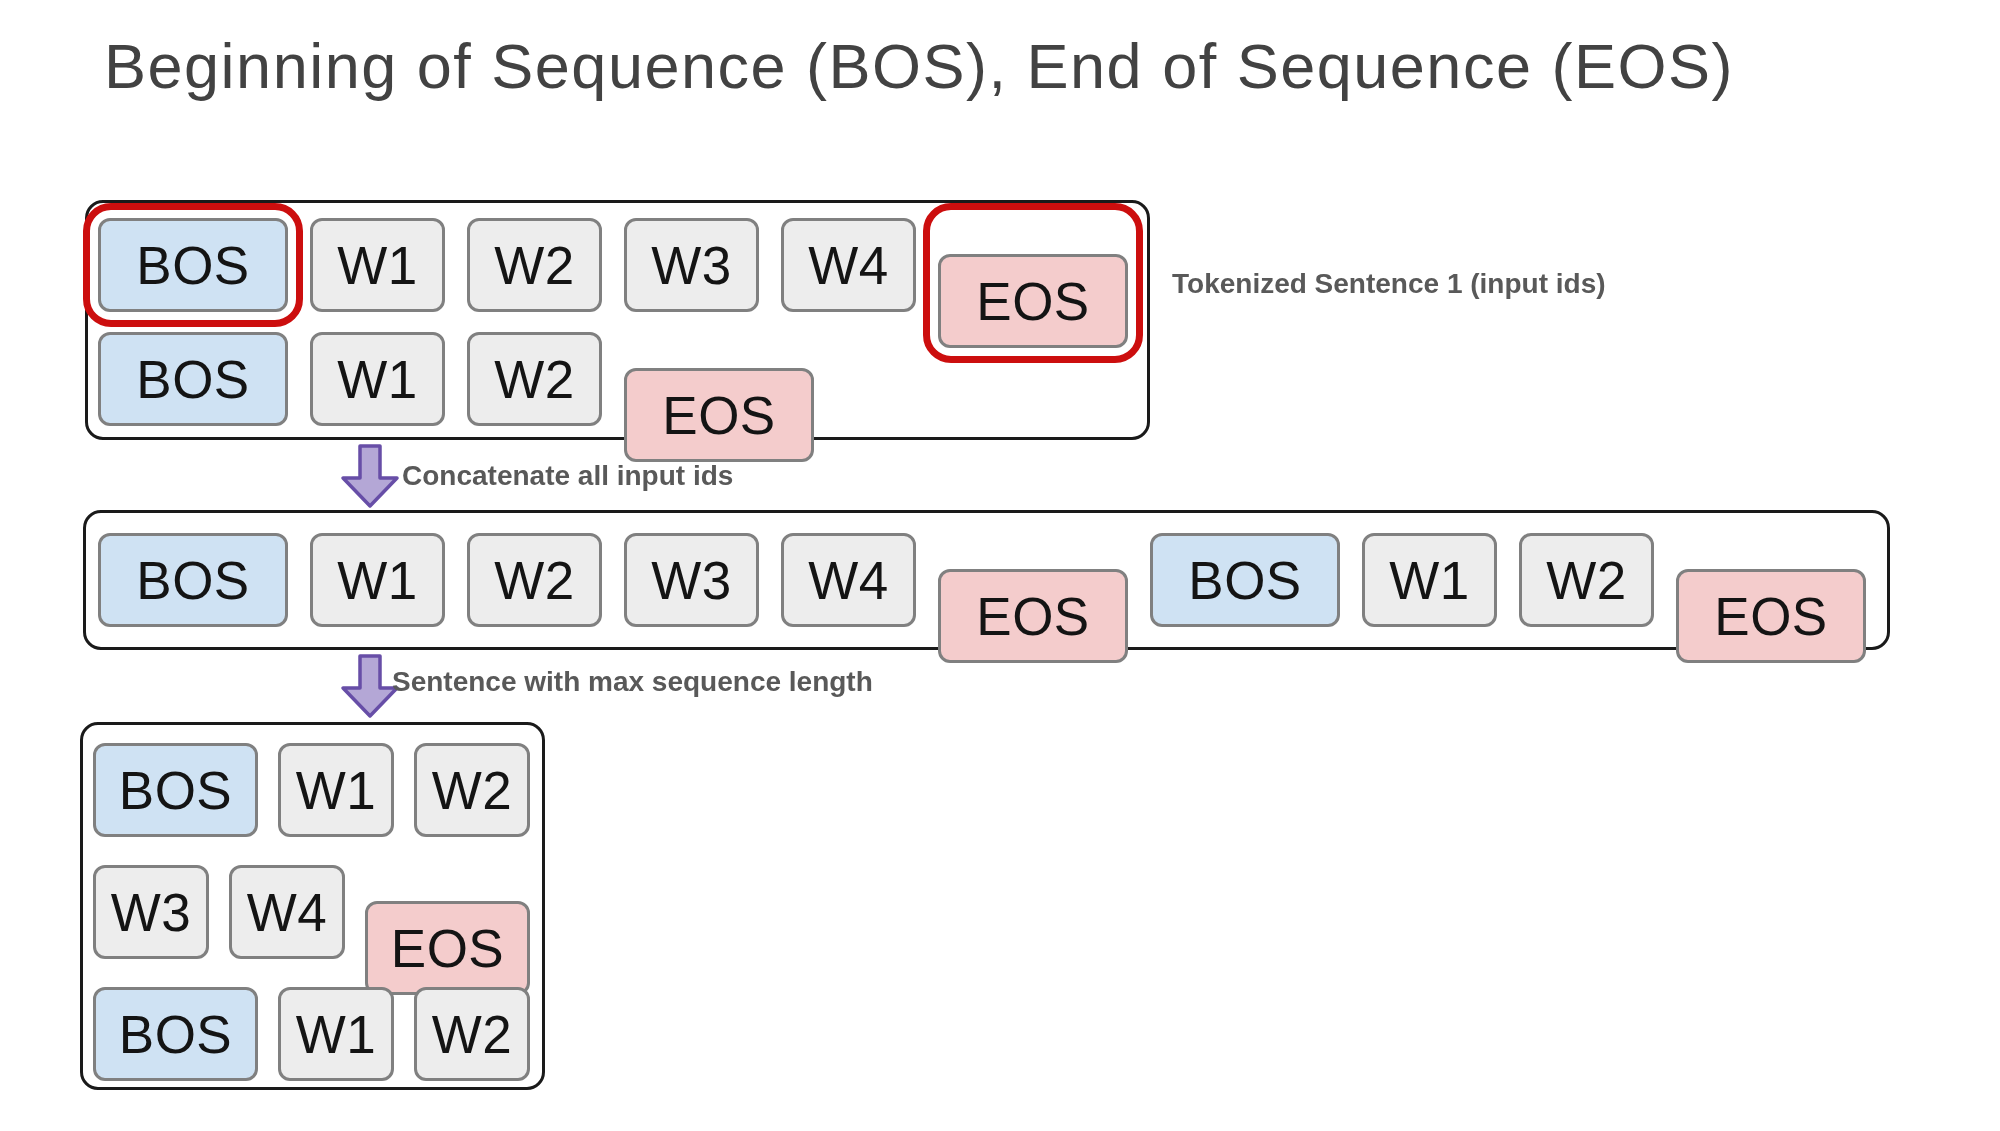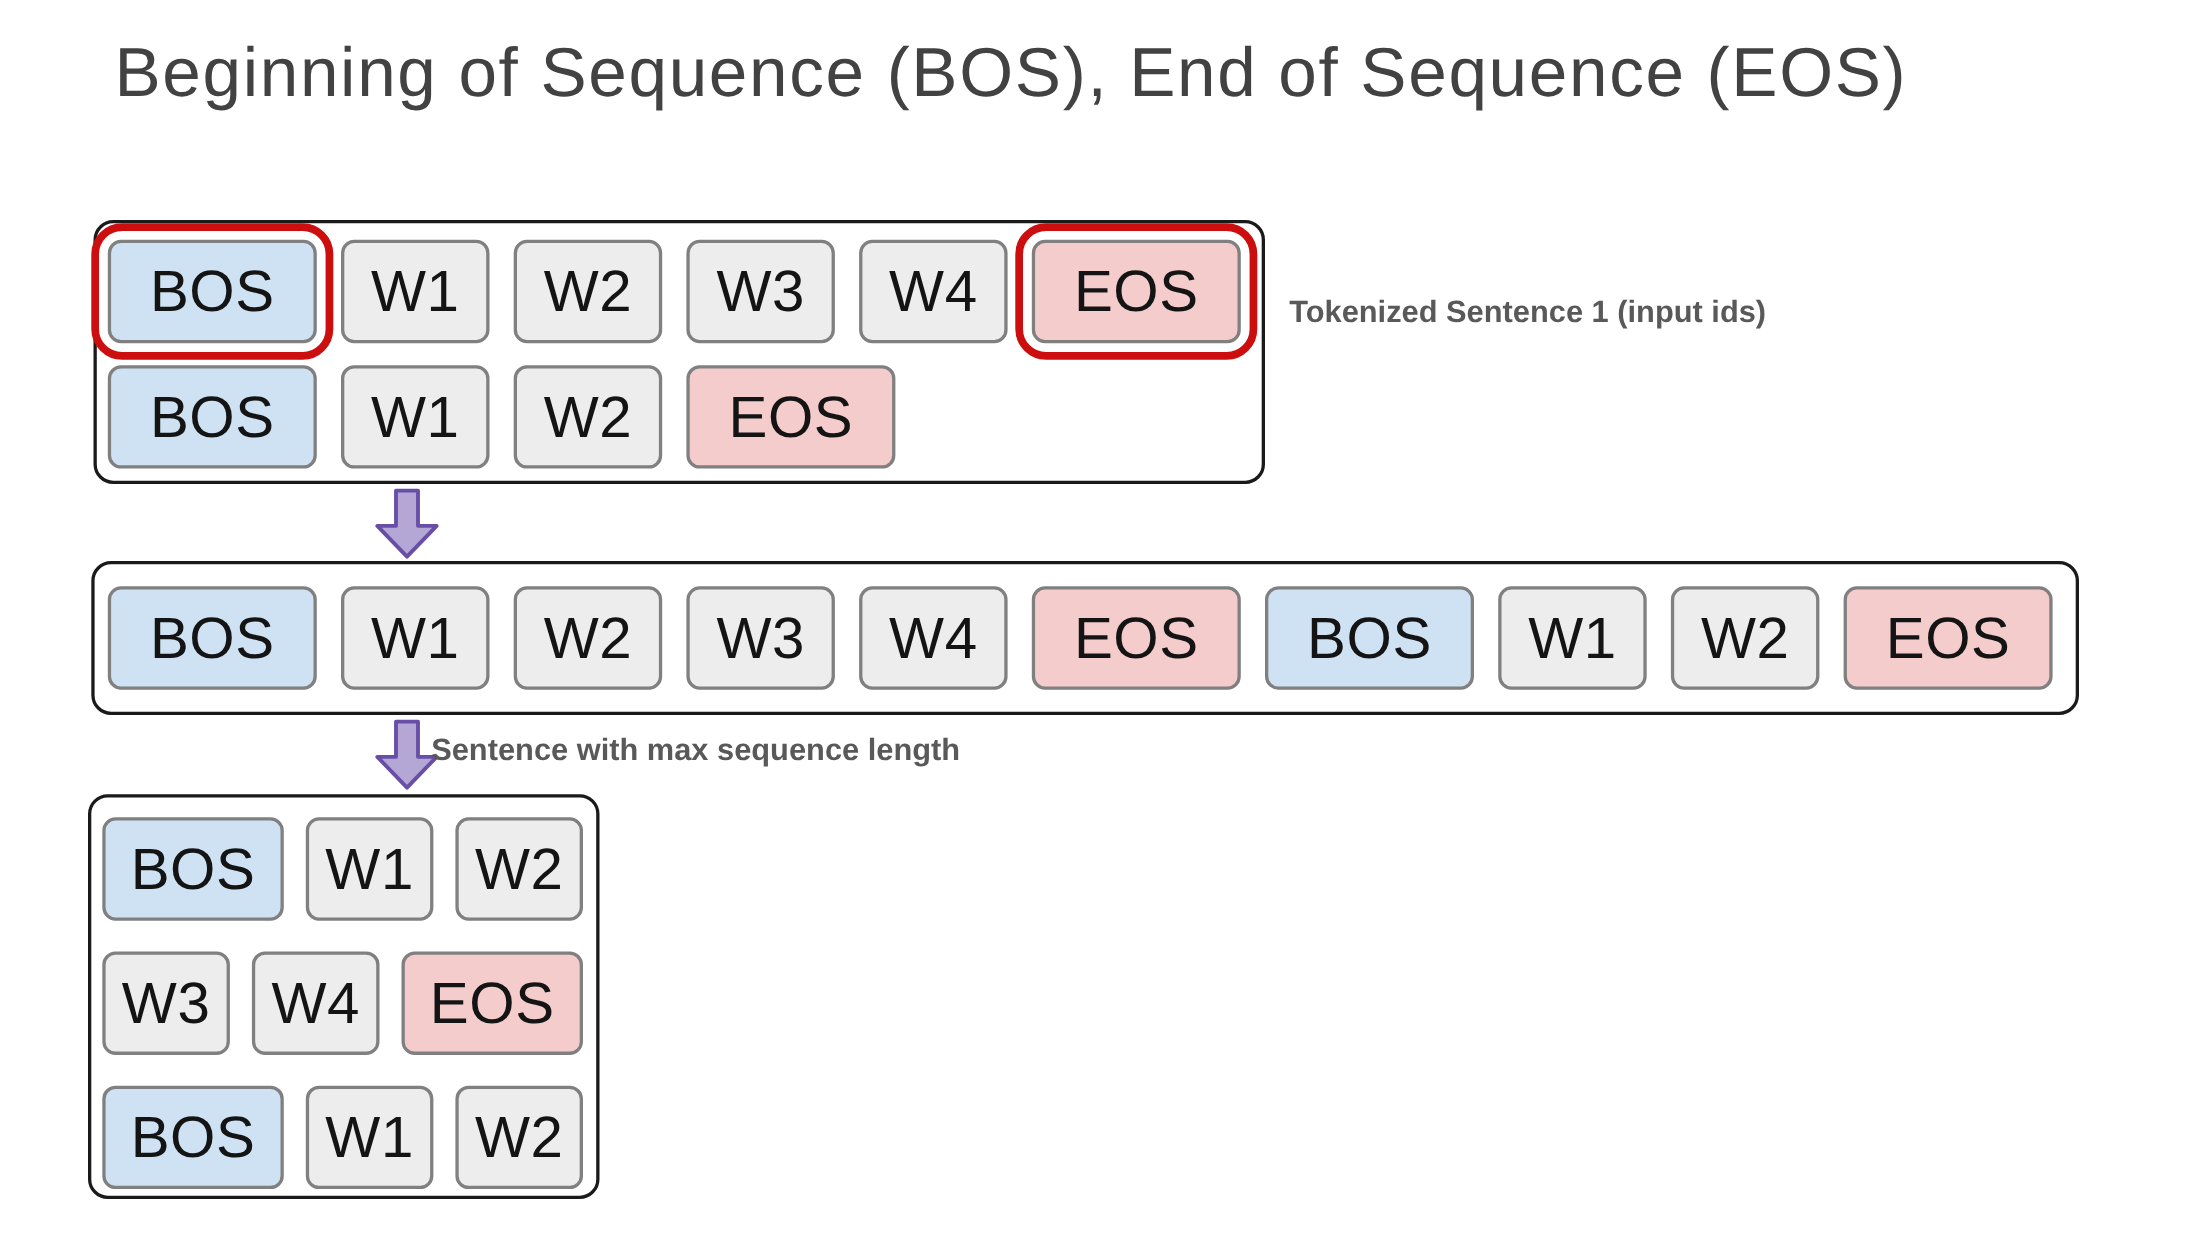--- a/index.html
+++ b/index.html
@@ -49,21 +49,21 @@
     box-sizing: border-box;
     height: 94px; flex: none;
     border: 3px solid var(--token-border);
     border-radius: 12px;
     display: flex; align-items: center; justify-content: center;
     font-size: 53px; color: var(--token-text);
     background: var(--word-fill);
     letter-spacing: 0.5px;
   }
   .token.bos { background: var(--bos-fill); }
-  .token.eos { background: var(--eos-fill); }
+  .token.eos { background: var(--eos-fill); margin-top: 36px; }
 
   .wide .token.bos, .wide .token.eos { width: 190px; }
   .wide .token.word { width: 135px; }
   .narrow .token.bos, .narrow .token.eos { width: 165px; }
   .narrow .token.word { width: 116px; }
 
   .ring {
     flex: none;
     border: 7px solid var(--ring);
     border-radius: 28px;
@@ -119,20 +119,21 @@
         <div class="token word">W1</div>
         <div class="token word">W2</div>
         <div class="token eos">EOS</div>
       </div>
   </div>
   <div id="cap-row1" class="caption">Tokenized Sentence 1 (input ids)</div>
 
   <svg id="arrow1" class="arrow-svg" viewBox="0 0 60 64">
     <path class="arrow-shape" d="M20 2 H40 V34 H57 L30 62 L3 34 H20 Z"></path>
   </svg>
+  <div id="arrow1-label" class="caption">Concatenate all input ids</div>
 
   <div id="mid-box" class="box wide">
       <div class="token bos">BOS</div>
       <div class="token word">W1</div>
       <div class="token word">W2</div>
       <div class="token word">W3</div>
       <div class="token word">W4</div>
       <div class="token eos">EOS</div>
       <div class="token bos">BOS</div>
       <div class="token word">W1</div>

